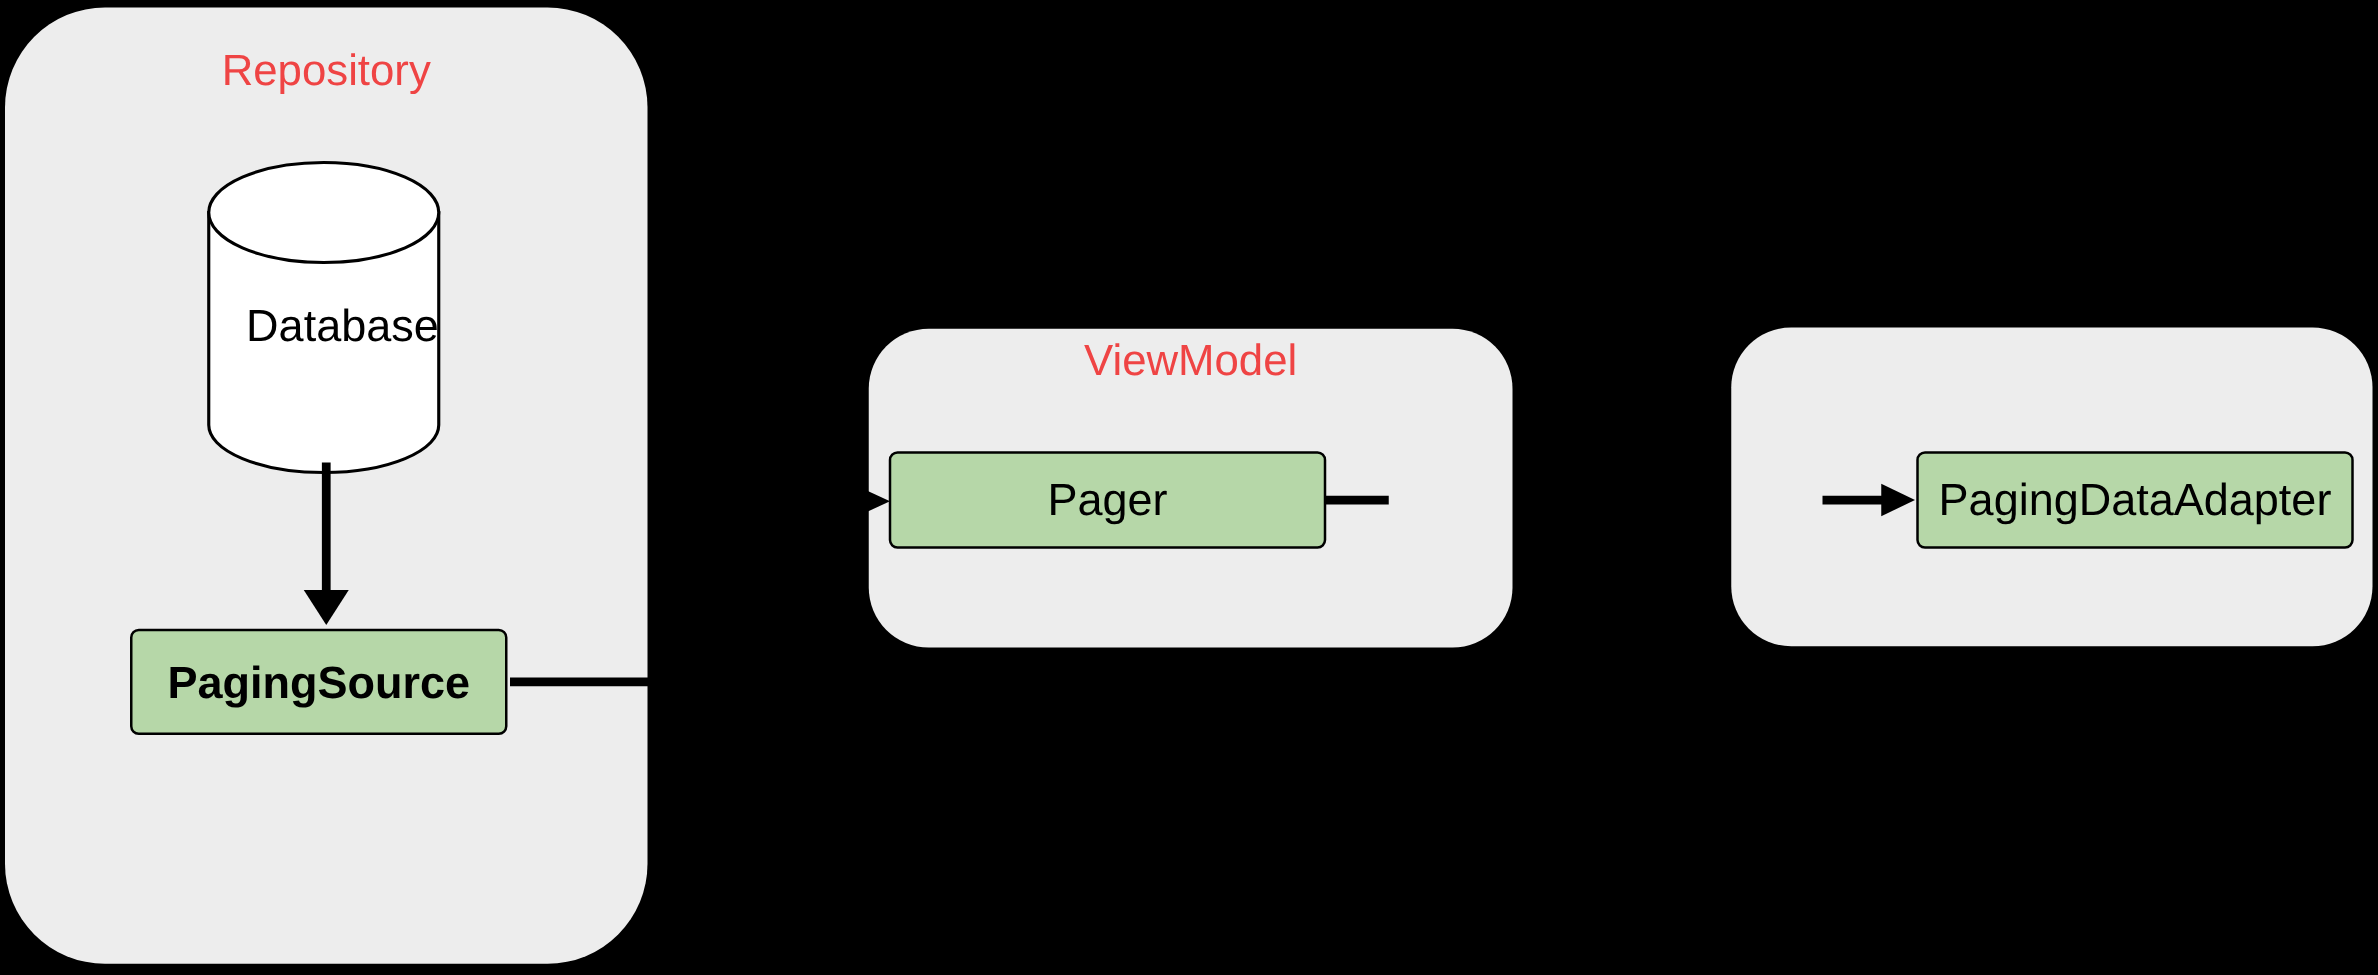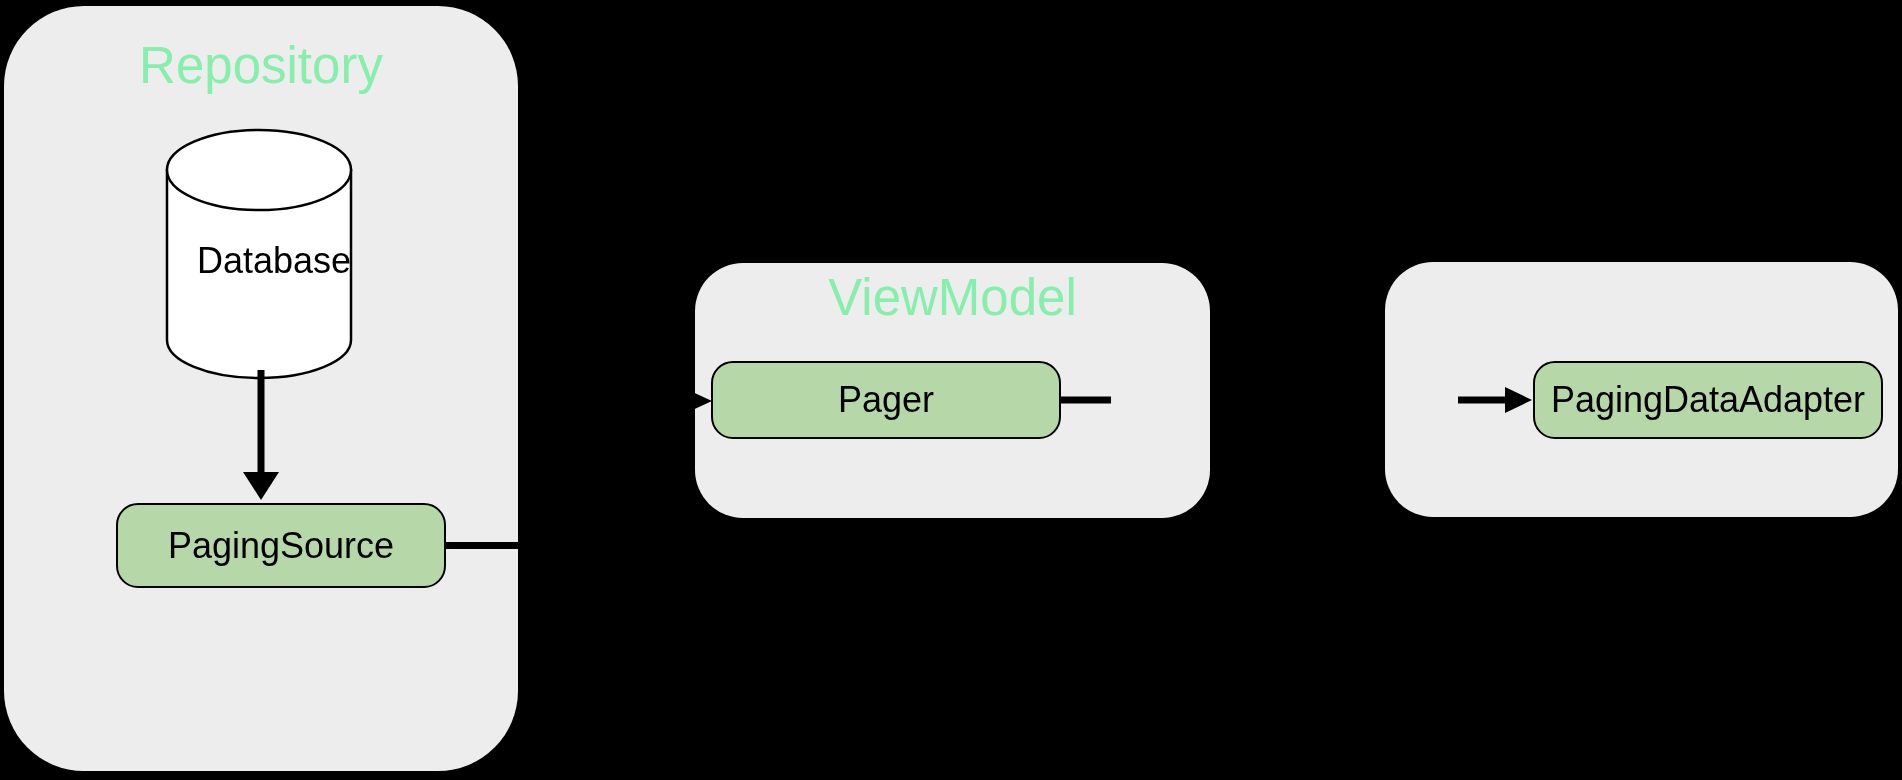--- a/index.html
+++ b/index.html
@@ -18,48 +18,48 @@
   }
   .container {
     position: absolute;
     background: #ededed;
   }
   .container.repo      { left: 4px;    top: 6px;   width: 514px; height: 765px; border-radius: 80px; }
   .container.viewmodel { left: 695px;  top: 263px; width: 515px; height: 255px; border-radius: 48px; }
   .container.ui        { left: 1385px; top: 262px; width: 513px; height: 255px; border-radius: 48px; }
   .container-title {
     position: absolute;
-    font-size: 51px;
+    font-size: 35px;
     line-height: 1.1;
     text-align: center;
     white-space: nowrap;
-    color: #86efac;
+    color: #ef4444;
   }
   .title-repo      { left: 4px;    top: 38px;  width: 514px; }
   .title-viewmodel { left: 695px;  top: 270px; width: 515px; }
   .title-ui        { left: 1385px; top: 273px; width: 513px; }
   .shapes {
     position: absolute;
     left: 0; top: 0;
     width: 1902px; height: 780px;
     pointer-events: none;
   }
   .node {
     position: absolute;
     box-sizing: border-box;
     background: #b6d7a8;
     border: 2.5px solid #000000;
-    border-radius: 22px;
+    border-radius: 7px;
     display: flex;
     align-items: center;
     justify-content: center;
     font-size: 36px;
     white-space: nowrap;
   }
-  .node.paging-source { left: 116px;  top: 503px; width: 330px; height: 85px; }
+  .node.paging-source { left: 104px;  top: 503px; width: 302px; height: 85px; font-weight: bold; }
   .node.pager         { left: 711px;  top: 361px; width: 350px; height: 78px; }
   .node.flow          { left: 1109px; top: 361px; width: 351px; height: 79px; }
   .node.adapter       { left: 1533px; top: 361px; width: 350px; height: 78px; }
   .db-label {
     position: absolute;
     left: 167px; top: 240px; width: 184px;
     text-align: right;
     font-size: 36px;
     white-space: nowrap;
   }

